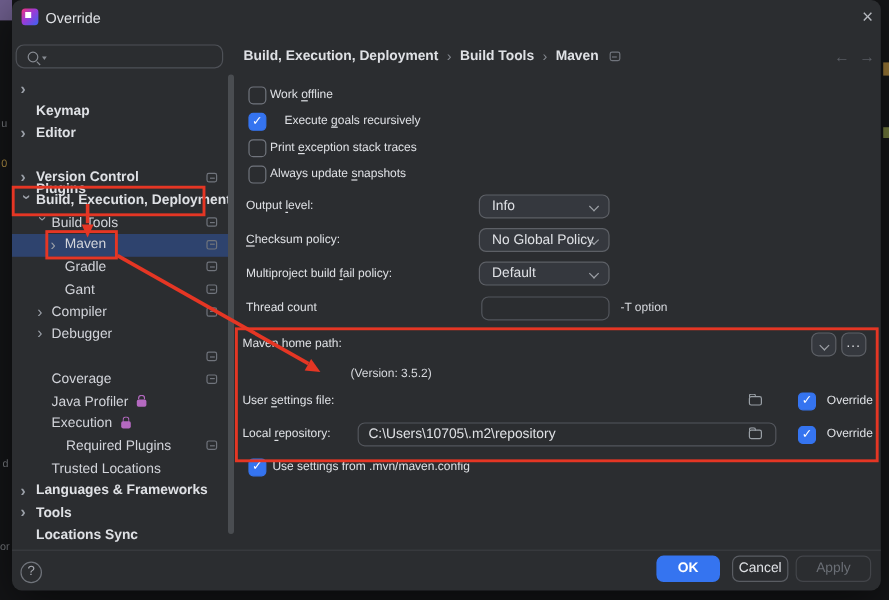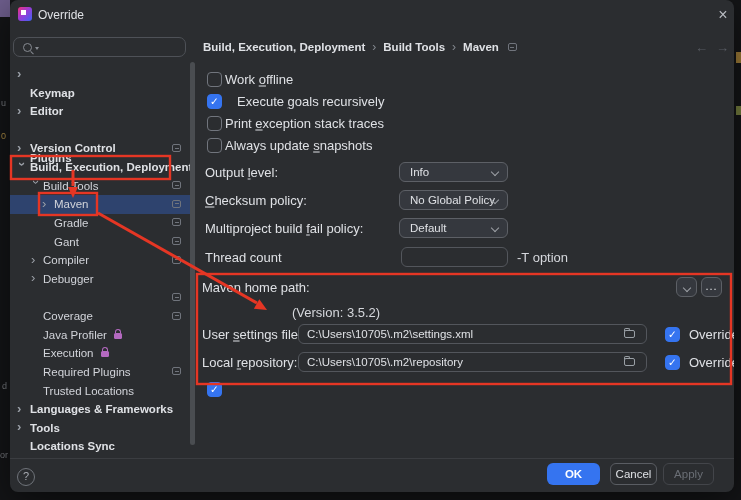--- a/index.html
+++ b/index.html
@@ -53,21 +53,21 @@
   .vscroll{position:absolute;left:180px;top:62px;width:5px;height:383px;background:#4a4d51;border-radius:3px}
 
   
   .breadcrumb{position:absolute;left:193px;top:40px;display:flex;gap:7px;align-items:center;
     font-size:11.5px;font-weight:700;color:var(--text)}
   .bsep{color:#84888f;font-weight:400;font-size:12px}
   .nav{position:absolute;top:40px;color:#595c63;font-size:13px}
   .back{left:685px}.fwd{left:706px}
 
   
-  .flabel{position:absolute;font-size:13px;color:var(--text);transform:translateY(-50%);white-space:nowrap}
+  .flabel{position:absolute;font-size:10px;color:var(--text);transform:translateY(-50%);white-space:nowrap}
   .cbx{position:absolute;width:15px;height:15px;box-sizing:border-box;border:1.6px solid #71757d;
     border-radius:4px;background:transparent;text-align:center;font-size:10.5px;line-height:12px;
     font-weight:700;color:#fff}
   .cbx.on{background:var(--accent);border-color:var(--accent)}
   .selbox{position:absolute;left:389px;width:109px;height:20px;box-sizing:border-box;background:#35383e;
     border:1px solid #5d6066;border-radius:6px;font-size:11.5px;color:var(--text);line-height:18px;
     padding-left:10px}
   .dcaret{position:absolute;right:9px;top:6px;width:5px;height:5px;
     border-right:1.4px solid #9da0a6;border-bottom:1.4px solid #9da0a6;transform:rotate(45deg)}
   .field{position:absolute;box-sizing:border-box;height:20px;background:var(--bg);border:1px solid #53565c;
@@ -93,21 +93,21 @@
 
   
   .fsep{position:absolute;left:0;top:458px;width:724px;height:1px;background:#3b3d41}
   .help{position:absolute;left:7px;top:468px;width:18px;height:18px;box-sizing:border-box;
     border:1.2px solid #6f737a;border-radius:50%;color:#a8abb2;font-size:11px;text-align:center;
     line-height:15px}
   .btn{position:absolute;top:463px;height:22px;box-sizing:border-box;border-radius:6px;font-size:11.5px;
     text-align:center;line-height:22px}
   .btn-ok{left:537px;width:53px;background:var(--accent);color:#fff;font-weight:700}
   .btn-cancel{left:600px;width:47px;border:1px solid #5a5d63;color:var(--text);line-height:20px}
-  .btn-apply{left:653px;width:51px;border:1px solid #43454a;color:#6a6e75;line-height:20px}
+  .btn-apply{left:653px;width:63px;border:1px solid #43454a;color:#6a6e75;line-height:20px}
 
   .ann{position:absolute;left:0;top:0;z-index:99;pointer-events:none}
 </style>
 </head>
 <body>
 
 <div>
   <div class="bgpurple"></div>
   <div class="bgamber1"></div>
   <div class="bgamber2"></div>
@@ -189,21 +189,21 @@
         <span class="mod-ind smod"></span>
       </div>
       <div class="srow L1" style="top: 325.18px;">
         <span class="slabel">Java Profiler</span>
         <span class="slock"></span>
       </div>
       <div class="srow L1" style="top: 343.8px;">
         <span class="slabel">Execution</span>
         <span class="slock"></span>
       </div>
-      <div class="srow L1" style="top: 362.42px;">
+      <div class="srow L1" style="top: 362.42px; padding-left: 12px;">
         <span class="slabel">Required Plugins</span>
         <span class="mod-ind smod"></span>
       </div>
       <div class="srow L1" style="top: 381.04px;">
         <span class="slabel">Trusted Locations</span>
       </div>
       <div class="srow L0 bold" style="top: 399.66px;">
         <span class="schev" style="left: 7px;">›</span>
         <span class="slabel">Languages &amp; Frameworks</span>
       </div>
@@ -252,32 +252,32 @@
   <span class="flabel" id="suffix-t">-T option</span>
 
   <span class="flabel" style="left:192px;top:287px">Maven home path:</span>
   <div class="sqbtn" id="btn-home-chev">
     <i class="dcaret"></i>
   </div>
   <div class="sqbtn" id="btn-home-more">...</div>
   <span class="flabel" id="version-note">(Version: 3.5.2)</span>
 
   <span class="flabel" style="left:192px;top:334px">User <u>s</u>ettings file:</span>
-  <div class="field" id="field-user">C:\Users\10705\.m2\settings.xml</div>
   <span class="folder" style="left:614px;top:330px;right:auto"></span>
   <span class="cbx on" style="left:655px;top:326.5px" id="ov1">✓</span>
   <span class="flabel" style="left:679px;top:334px">Override</span>
 
   <span class="flabel" style="left:192px;top:362px">Local <u>r</u>epository:</span>
   <div class="field" id="field-repo">C:\Users\10705\.m2\repository</div>
   <span class="folder" style="left:614px;top:358px;right:auto"></span>
   <span class="cbx on" style="left:655px;top:354.5px">✓</span>
   <span class="flabel" style="left:679px;top:362px">Override</span>
 
   <span class="cbx on" style="left:197px;top:381.5px">✓</span>
+  <span class="flabel" style="left:217px;top:389px">Use settings from .mvn/maven.config</span>
 
   <div class="fsep"></div>
   <span class="help">?</span>
   <div class="btn btn-ok">OK</div>
   <div class="btn btn-cancel">Cancel</div>
   <div class="btn btn-apply">Apply</div>
 </div>
 
 <svg class="ann" width="741" height="500" viewBox="0 0 741 500">
   <g stroke="#e53624" fill="none" stroke-width="2.4">

